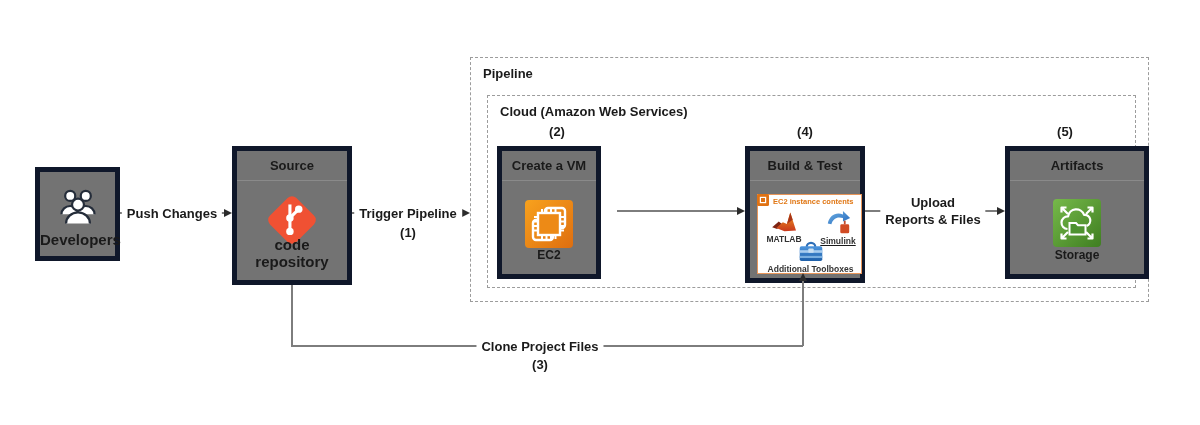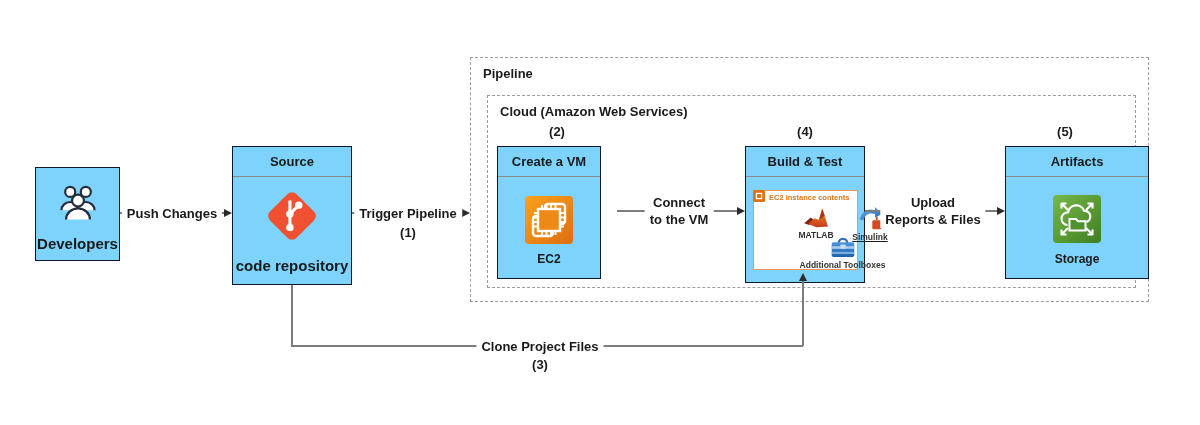--- a/index.html
+++ b/index.html
@@ -1,33 +1,33 @@
 <!DOCTYPE html>
 <html><head>
 <meta charset="utf-8">
 <style>
   html,body{margin:0;padding:0;background:#fff;}
   .canvas{position:relative;width:1200px;height:425px;background:#fff;overflow:hidden;
           font-family:"Liberation Sans",sans-serif;font-weight:700;color:#1a1a1a;}
-  .box{position:absolute;border:1px solid #0f172a;background:#7dd3fc;box-sizing:border-box;}
+  .box{position:absolute;border:5px solid #0f172a;background:#737373;box-sizing:border-box;}
   .hdr{height:29px;border-bottom:1px solid #8a8a8a;display:flex;align-items:center;justify-content:center;font-size:13px;}
   .dash{position:absolute;border:1px dashed #9c9c9c;box-sizing:border-box;background:transparent;}
   .dash-label{position:absolute;font-size:13px;white-space:nowrap;}
   .step{position:absolute;font-size:13px;text-align:center;transform:translateX(-50%);}
   .line-h{position:absolute;height:1.5px;background:#7d7d7d;}
   .line-v{position:absolute;width:1.5px;background:#7d7d7d;}
   .edge-label{position:absolute;transform:translate(-50%,-50%);background:#fff;padding:0 5px;
               font-size:13px;text-align:center;line-height:17px;white-space:nowrap;}
   .arr-r{position:absolute;width:0;height:0;border-top:4px solid transparent;border-bottom:4px solid transparent;border-left:8px solid #2b2b2b;}
   .arr-u{position:absolute;width:0;height:0;border-left:4px solid transparent;border-right:4px solid transparent;border-bottom:8px solid #2b2b2b;}
   .node-label{position:absolute;left:0;width:100%;text-align:center;font-size:15px;}
   .icon-label{position:absolute;left:0;width:100%;text-align:center;font-size:12px;}
   .inner-box{position:absolute;border:1px solid #e8965a;background:#fff;box-sizing:border-box;}
   .inner-title{position:absolute;left:15px;top:2px;font-size:7.5px;color:#e07613;white-space:nowrap;}
-  .mini{position:absolute;text-align:center;margin-left:36px;}
+  .mini{position:absolute;text-align:center;}
   .mini .lbl{font-size:8.5px;color:#333;margin-top:1px;white-space:nowrap;}
   svg{display:block;margin:0 auto;}
 </style>
 </head>
 <body>
 
 <div class="canvas">
 
   <div class="box" style="left:35px;top:167px;width:85px;height:94px;">
     <div style="position:absolute;left:0;top:12px;width:100%;">
@@ -112,24 +112,20 @@
             <line x1="35" y1="26" x2="39" y2="26"></line>
             <line x1="35" y1="30.5" x2="39" y2="30.5"></line>
         </g>
       </svg>
     </div>
     <div class="icon-label" style="bottom:12px;text-align:center;">EC2</div>
   </div>
 
   <div class="line-h" style="left:617px;top:210px;width:121px;"></div>
   <div class="arr-r" style="left:737px;top:207px;"></div>
-  <div class="edge-label" style="left:679px;top:211px;">
-    <div>Connect</div>
-    <div>to the VM</div>
-  </div>
 
   <div class="step" style="left:805px;top:124px;">(4)</div>
   <div class="box" style="left:745px;top:146px;width:120px;height:137px;">
     <div class="hdr">Build &amp; Test</div>
     <div class="inner-box" style="left:7px;top:43px;width:105px;height:80px;">
       <div style="position:absolute;left:-1px;top:-1px;">
         <svg viewBox="0 0 12 12" width="12" height="12">
           <rect width="12" height="12" rx="1.5" fill="#E07213"></rect>
           <rect x="3.4" y="3.4" width="5.2" height="5.2" fill="none" stroke="#fff" stroke-width="1.2"></rect>
         </svg>

